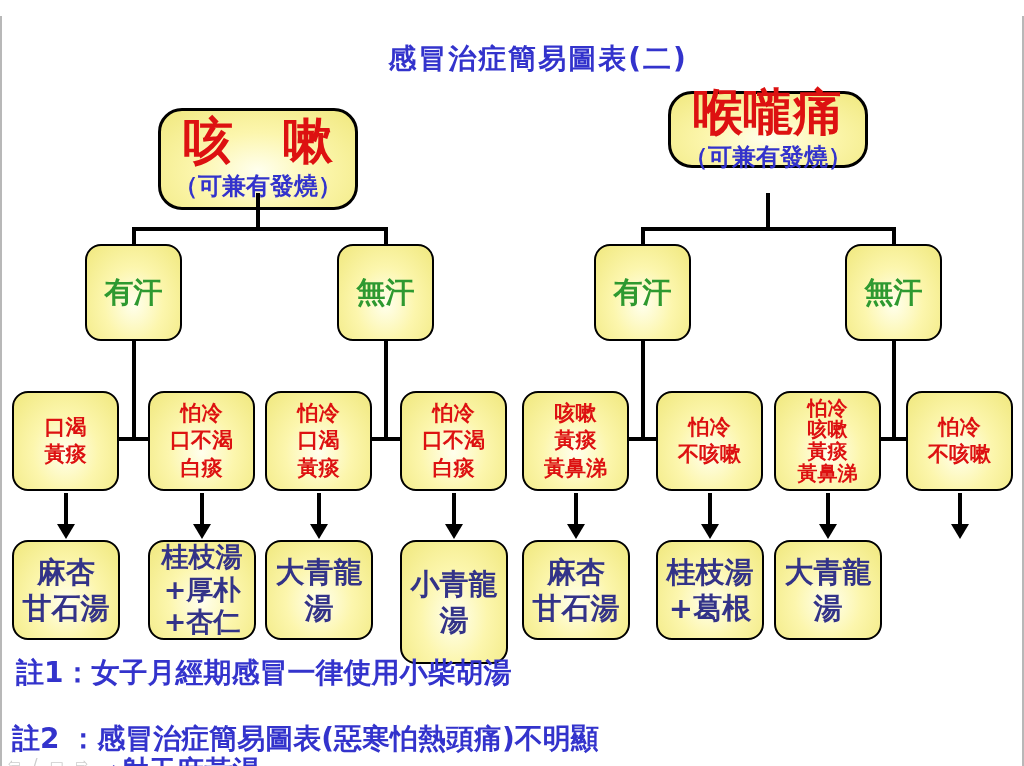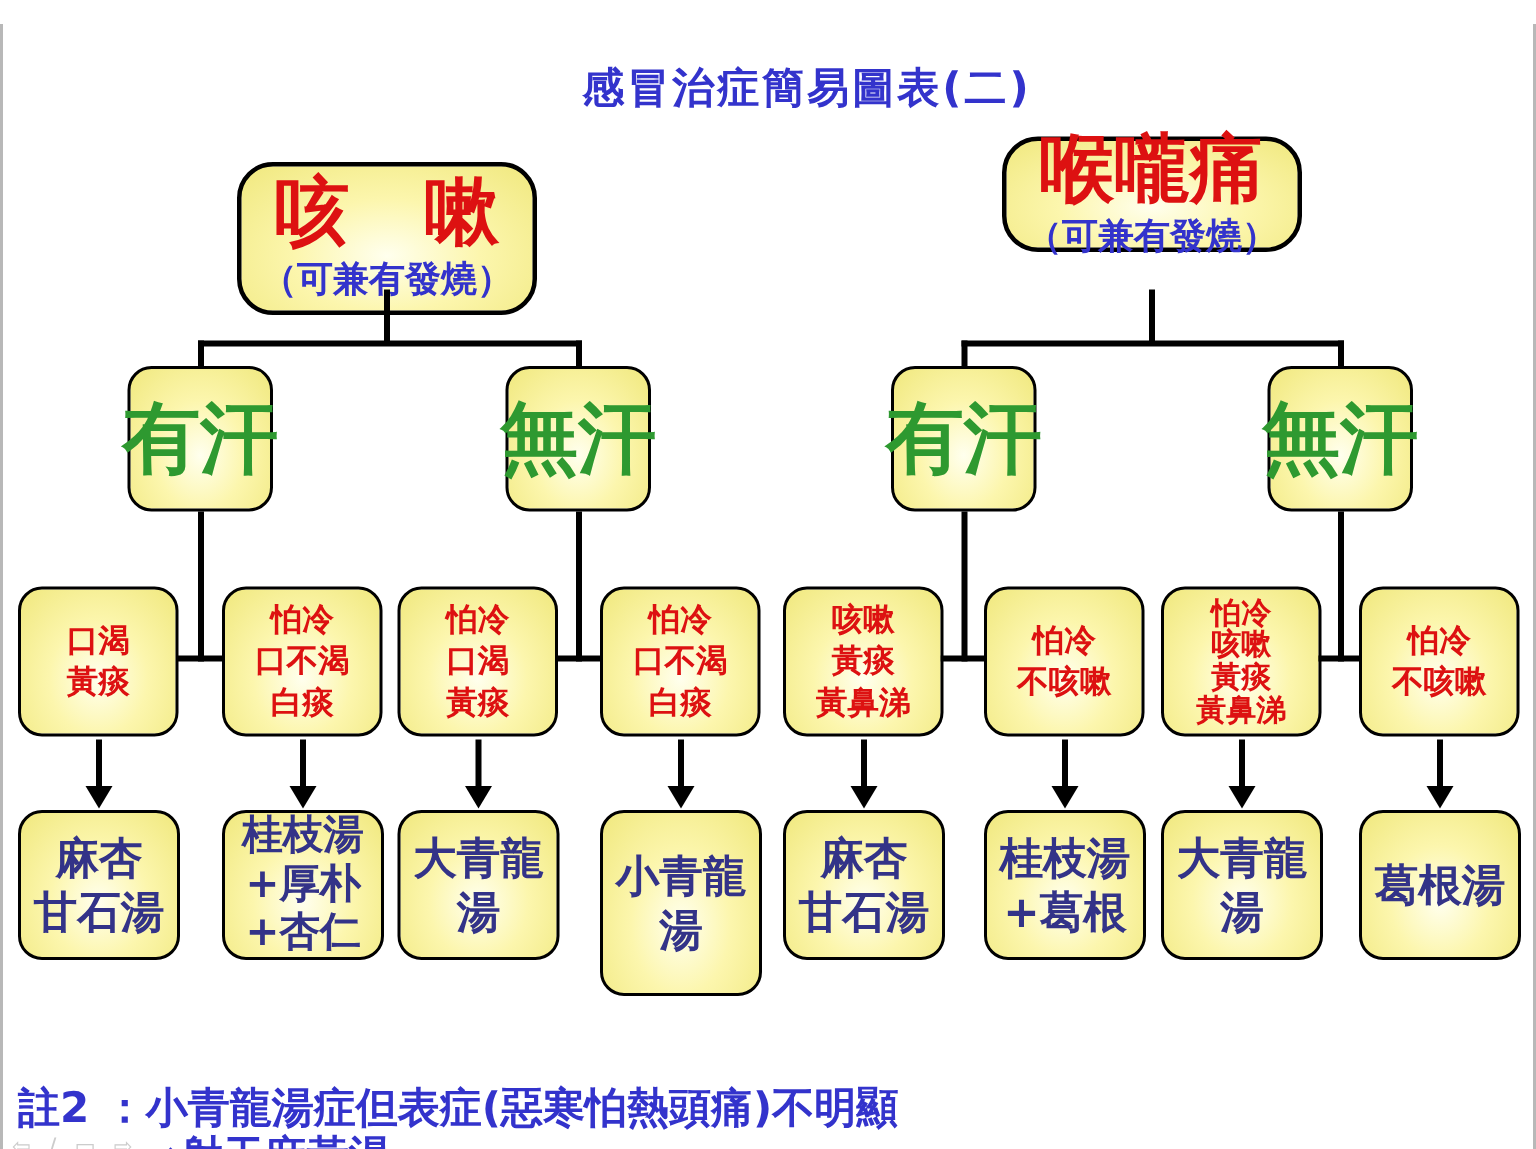--- a/index.html
+++ b/index.html
@@ -47,21 +47,21 @@
   }
   .root-sub {
     color: #3333cc;
     font-size: 24px;
     font-weight: bold;
     margin-top: 4px;
     white-space: nowrap;
   }
   .branch-label {
     color: #2e9930;
-    font-size: 52px;
+    font-size: 29px;
     font-weight: bold;
     white-space: nowrap;
   }
   .cond .ln {
     display: block;
     color: #dd1111;
     font-size: 21px;
     font-weight: bold;
     line-height: 1.3;
     white-space: nowrap;
@@ -220,25 +220,23 @@
     <span class="ln">甘石湯</span>
   </div>
   <div class="box treat" style="left:654px; top:524px; width:108px; height:100px;">
     <span class="ln">桂枝湯</span>
     <span class="ln">+葛根</span>
   </div>
   <div class="box treat" style="left:772px; top:524px; width:108px; height:100px;">
     <span class="ln">大青龍</span>
     <span class="ln">湯</span>
   </div>
-  <div class="box treat" style="left:904px; top:524px; width:108px; height:100px;">
-    <span class="ln">葛根湯</span>
-  </div>
-
-  <div class="notes" style="left:10px; top:704px;">註2 ：小青龍湯症但表症(惡寒怕熱頭痛)不明顯</div>
+
+  <div class="notes" style="left:14px; top:638px;">註1：女子月經期感冒一律使用小柴胡湯</div>
+  <div class="notes" style="left:10px; top:704px;">註2 ：感冒治症簡易圖表(惡寒怕熱頭痛)不明顯</div>
   <div class="notes" style="left:95px; top:736px;">→射干麻黃湯</div>
 
   <div class="controls">
     <span>⇦</span>
     <span>∕</span>
     <span>▭</span>
     <span>⇨</span>
   </div>
 
 </div>

